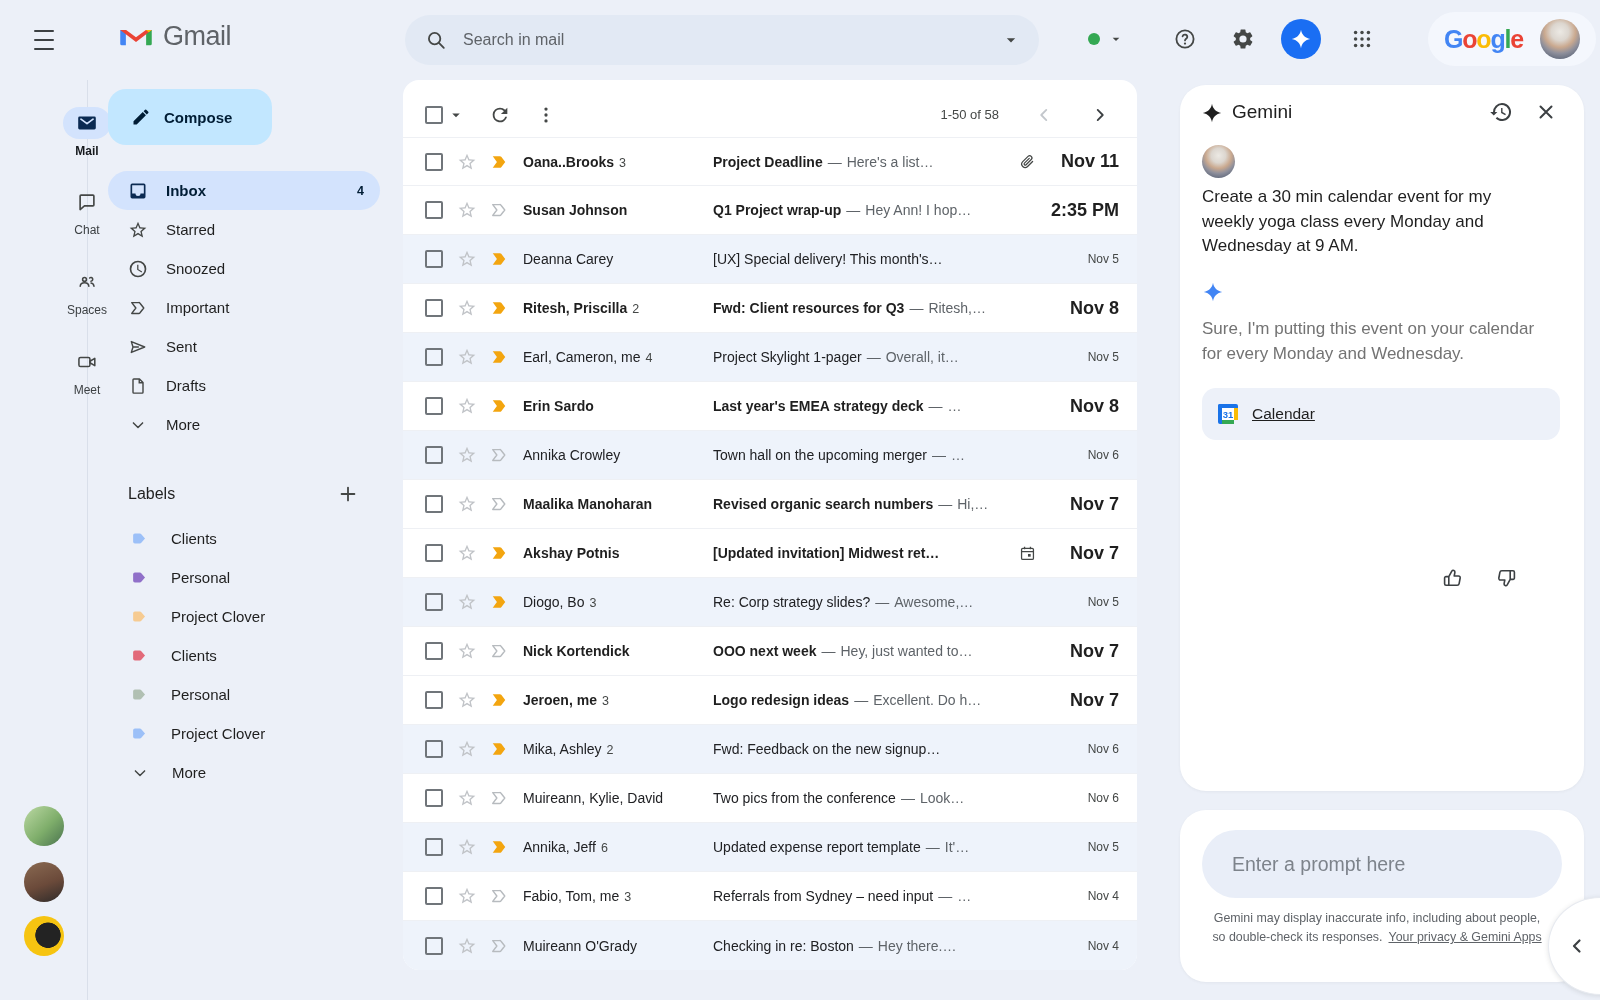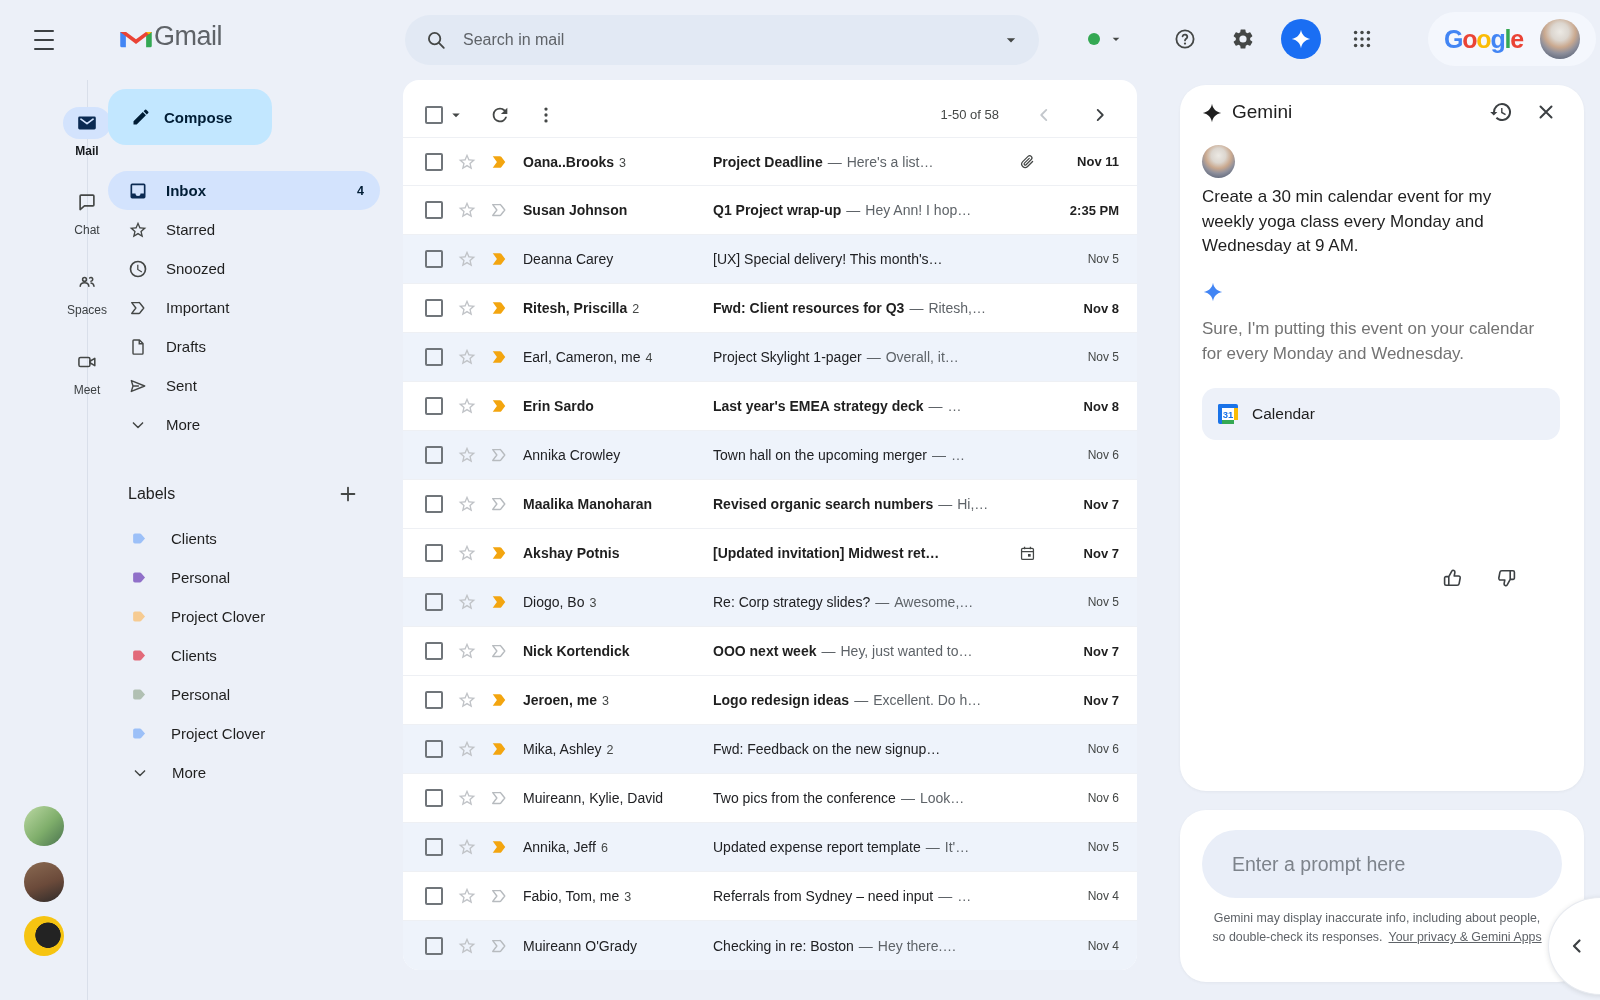--- a/index.html
+++ b/index.html
@@ -4,21 +4,21 @@
 <style>
 * { box-sizing: border-box; margin: 0; padding: 0; }
 html,body { width:1600px; height:1000px; overflow:hidden; }
 body { position:relative; background:#ecf0f8; font-family:"Liberation Sans","DejaVu Sans",sans-serif; color:#202124; }
 button { background:none; border:none; cursor:pointer; font-family:inherit; }
 svg { display:block; }
 
 
 .hamburger { position:absolute; left:30px; top:28px; width:28px; height:24px; display:flex; flex-direction:column; justify-content:space-between; padding:2px 4px; }
 .hamburger span { display:block; height:2.4px; border-radius:2px; background:#3c4043; }
-.brand { position:absolute; left:118px; top:21px; display:flex; align-items:flex-end; }
+.brand { position:absolute; left:118px; top:21px; display:flex; align-items:center; gap:9px; }
 .brand-text { font-size:27px; color:#5f6368; letter-spacing:-0.5px; }
 .search { position:absolute; left:405px; top:15px; width:634px; height:50px; background:#e2e9f4; border-radius:25px; display:flex; align-items:center; padding:0 18px 0 20px; }
 .search svg { color:#444746; }
 .search input { flex:1; margin-left:16px; border:none; outline:none; background:transparent; font-size:16px; color:#202124; font-family:inherit; }
 .search input::placeholder { color:#5f6368; }
 .status { position:absolute; left:1088px; top:27px; height:24px; display:flex; align-items:center; gap:8px; }
 .status .dot { width:12px; height:12px; border-radius:50%; background:#34a853; }
 .status svg { color:#444746; }
 .iconbtn { position:absolute; top:19px; width:40px; height:40px; display:flex; align-items:center; justify-content:center; color:#444746; border-radius:50%; }
 #helpBtn { left:1165px; } #gearBtn { left:1223px; } #appsBtn { left:1342px; }
@@ -79,34 +79,34 @@
 .sender { margin-left:14px; width:182px; flex:none; white-space:nowrap; overflow:hidden; display:flex; align-items:baseline; gap:5px; color:#202124; }
 .row.unread .sender { font-weight:700; color:#1f1f1f; }
 .count { font-size:12.5px; font-weight:400; color:#444746; }
 .subj { flex:1; margin-left:8px; white-space:nowrap; overflow:hidden; color:#202124; }
 .row.unread .subj-main { font-weight:700; color:#1f1f1f; }
 .sep { color:#5e6368; margin:0 5px; }
 .snip { color:#5e6368; }
 .ticon { flex:none; margin:0 8px 0 10px; color:#444746; }
 .clip { transform:rotate(45deg); }
 .date { flex:none; width:70px; text-align:right; font-size:12px; color:#444746; margin-left:4px; }
-.row.unread .date { font-weight:700; color:#1f1f1f; font-size:13px; }
+.row.unread .date { font-weight:700; color:#1f1f1f; font-size:18px; }
 
 
 .gemini { position:absolute; left:1180px; top:85px; width:404px; height:706px; background:#fff; border-radius:26px; box-shadow:0 1px 3px rgba(60,64,67,.06); }
 .g-spark-ic { position:absolute; left:21px; top:17px; color:#1f1f1f; }
 .g-title { position:absolute; left:52px; top:16px; font-size:19px; font-weight:500; color:#1f1f1f; }
 .g-hist { position:absolute; left:309px; top:15px; color:#3c4043; }
 .g-close { position:absolute; left:354px; top:15px; color:#3c4043; }
 .g-avatar { position:absolute; left:22px; top:60px; width:33px; height:33px; border-radius:50%; background:radial-gradient(circle at 50% 32%, #ece9e4 0%, #dcd6cf 26%, #caa98f 46%, #8e8f9b 64%, #3c4b63 100%); }
 .g-prompt { position:absolute; left:22px; top:100px; width:334px; font-size:17px; line-height:24.5px; color:#1f1f1f; }
 .g-spark2 { position:absolute; left:22px; top:196px; color:#4285f4; }
 .g-resp { position:absolute; left:22px; top:232px; width:352px; font-size:17px; line-height:24.5px; color:#737373; }
 .chip { position:absolute; left:22px; width:358px; background:#edf1f9; border-radius:14px; }
-.chip1 { top:303px; height:52px; display:flex; align-items:center; gap:14px; padding:0 16px; font-size:15.5px; color:#1f1f1f; }
+.chip1 { top:303px; height:52px; display:flex; align-items:center; gap:14px; padding:0 16px; font-size:15.5px; color:#1f1f1f;text-decoration:underline; }
 .chip2 { top:360px; height:119px; padding:17px 22px; }
 .e-title { font-size:20px; font-weight:700; color:#1f1f1f; }
 .e-line { font-size:15.5px; color:#3c4043; margin-top:7px; }
 .t-btn { position:absolute; top:481px; color:#3c4043; }
 .t-up { left:260px; } .t-dn { left:315px; }
 .gcal { position:relative; width:20px; height:20px; flex:none; }
 .gcal .bar-t { position:absolute; left:0; top:0; right:0; height:4px; background:#1a73e8; border-radius:2px 2px 0 0; }
 .gcal .bar-l { position:absolute; left:0; top:0; bottom:0; width:4px; background:#1a73e8; border-radius:2px 0 0 2px; }
 .gcal .bar-r { position:absolute; right:0; top:4px; bottom:4px; width:4px; background:#fbbc04; }
 .gcal .bar-b { position:absolute; left:4px; bottom:0; right:4px; height:4px; background:#34a853; }
@@ -273,31 +273,31 @@
    </div>
       <div class="nav-item">
      <svg class="" width="20" height="20" viewBox="0 0 24 24">
           <path fill="none" stroke="currentColor" stroke-width="1.7" stroke-linejoin="round" d="M4.5 5.5h8.4a1.8 1.8 0 0 1 1.5.74L18.9 12l-4.5 5.76a1.8 1.8 0 0 1-1.5.74H4.5l4.9-6.5z"></path>
         </svg>
      <span>Important</span>
 
    </div>
       <div class="nav-item">
      <svg class="" width="20" height="20" viewBox="0 0 24 24">
+          <path fill="none" stroke="currentColor" stroke-width="1.7" stroke-linejoin="round" d="M4 5.5L20 12 4 18.5 6 12zM6 12h7"></path>
+        </svg>
+     <span>Sent</span>
+
+   </div>
+      <div class="nav-item">
+     <svg class="" width="20" height="20" viewBox="0 0 24 24">
           <path fill="none" stroke="currentColor" stroke-width="1.7" stroke-linejoin="round" d="M7 3.5h6.8L18 7.7V19.5a1 1 0 0 1-1 1H7a1 1 0 0 1-1-1v-15a1 1 0 0 1 1-1z"></path>
           <path fill="none" stroke="currentColor" stroke-width="1.7" d="M13.5 3.5v4.5H18"></path>
         </svg>
      <span>Drafts</span>
-
-   </div>
-      <div class="nav-item">
-     <svg class="" width="20" height="20" viewBox="0 0 24 24">
-          <path fill="none" stroke="currentColor" stroke-width="1.7" stroke-linejoin="round" d="M4 5.5L20 12 4 18.5 6 12zM6 12h7"></path>
-        </svg>
-     <span>Sent</span>
 
    </div>
       <div class="nav-item">
      <svg class="" width="20" height="20" viewBox="0 0 24 24">
           <path fill="none" stroke="currentColor" stroke-width="1.8" stroke-linecap="round" stroke-linejoin="round" d="M6.5 9.5L12 15l5.5-5.5"></path>
         </svg>
      <span>More</span>
 
    </div>
     </div>

